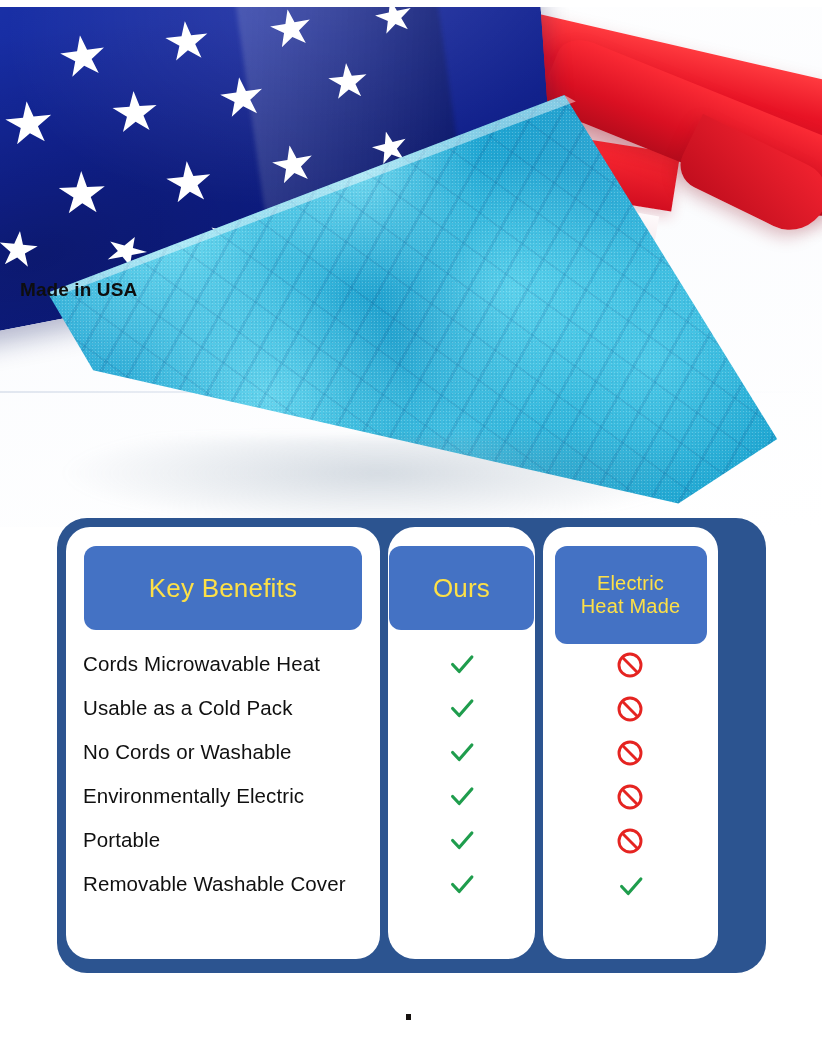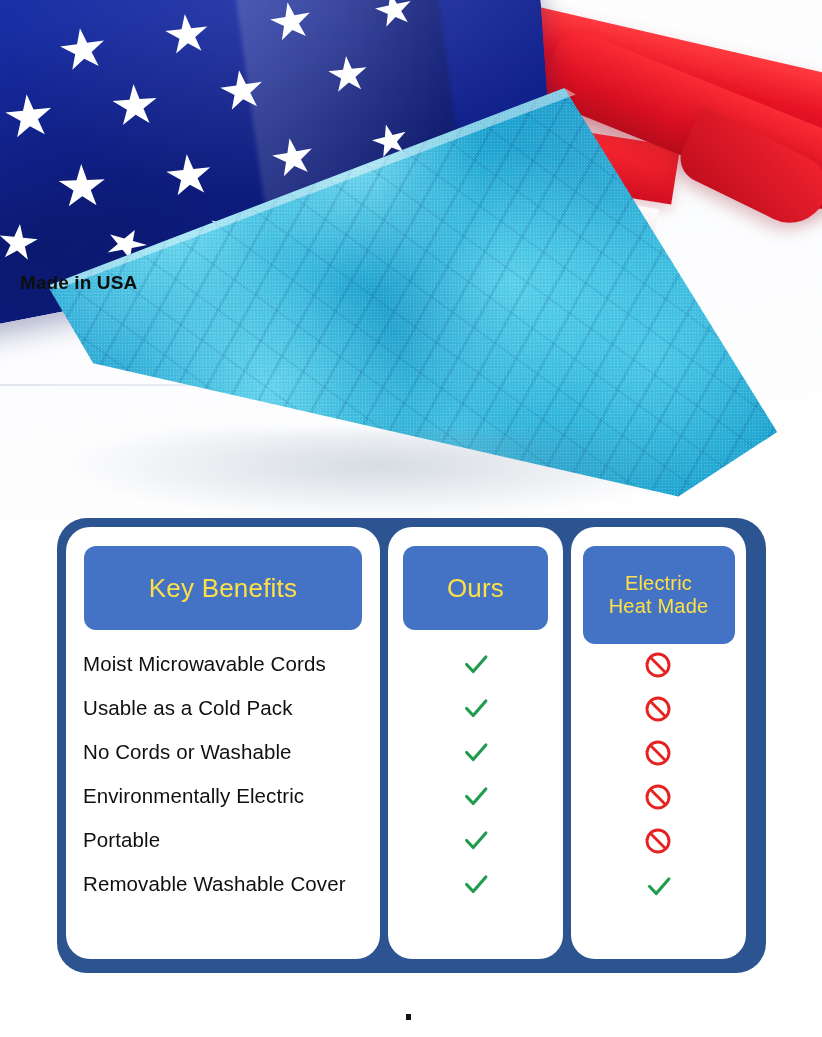--- a/index.html
+++ b/index.html
@@ -7,21 +7,21 @@
   html, body {
     width:822px; height:1037px;
     background:#ffffff;
     font-family:"Liberation Sans", sans-serif;
     overflow:hidden;
   }
   .page { position:relative; width:822px; height:1037px; background:#fff; }
 
   
   .photo {
-    position:absolute; left:0; top:0; width:822px; height:520px;
+    position:absolute; left:0; top:7px; width:822px; height:520px;
     overflow:hidden; background:#fdfdfd;
   }
   
   .surface {
     position:absolute; left:0; top:0; width:822px; height:520px;
     background:linear-gradient(170deg,#ffffff 0%,#fbfcfe 45%,#ffffff 100%);
   }
   .surface-line {
     position:absolute; left:0; top:384px; width:822px; height:2px;
     background:linear-gradient(90deg,rgba(222,228,238,.9),rgba(236,240,247,.5) 60%,rgba(255,255,255,0));
@@ -165,21 +165,21 @@
   .cmp-inner {
     position:absolute; inset:0; display:flex; gap:8px;
     padding:9px 9px 14px 9px;
   }
   .card {
     background:#ffffff; border-radius:24px;
     display:flex; flex-direction:column; align-items:center;
     padding-top:19px;
   }
   .card.col-benefits { width:314px; }
-  .card.col-ours     { width:175px; }
+  .card.col-ours     { width:147px;border-radius:27px; }
   .card.col-electric { width:175px; }
 
   .hdr {
     background:#4472c4; color:#fde047; border-radius:12px;
     display:flex; align-items:center; justify-content:center; text-align:center;
     font-size:26px; font-weight:400; line-height:1.16;
     letter-spacing:.2px;
   }
   .hdr.h-benefits { width:278px; height:84px; }
   .hdr.h-ours     { width:145px; height:84px; }
@@ -258,21 +258,21 @@
     <div class="made-in-usa">Made in USA</div>
   </div>
 
   <div class="cmp">
     <div class="cmp-inner">
 
       <div class="card col-benefits">
         <div class="hdr h-benefits">Key Benefits</div>
         <div class="rows">
           <div class="row">
-            <span class="benefit-label">Moist Microwavable Cords</span>
+            <span class="benefit-label">Cords Microwavable Heat</span>
           </div>
           <div class="row">
             <span class="benefit-label">Usable as a Cold Pack</span>
           </div>
           <div class="row">
             <span class="benefit-label">No Cords or Washable</span>
           </div>
           <div class="row">
             <span class="benefit-label">Environmentally Electric</span>
           </div>

